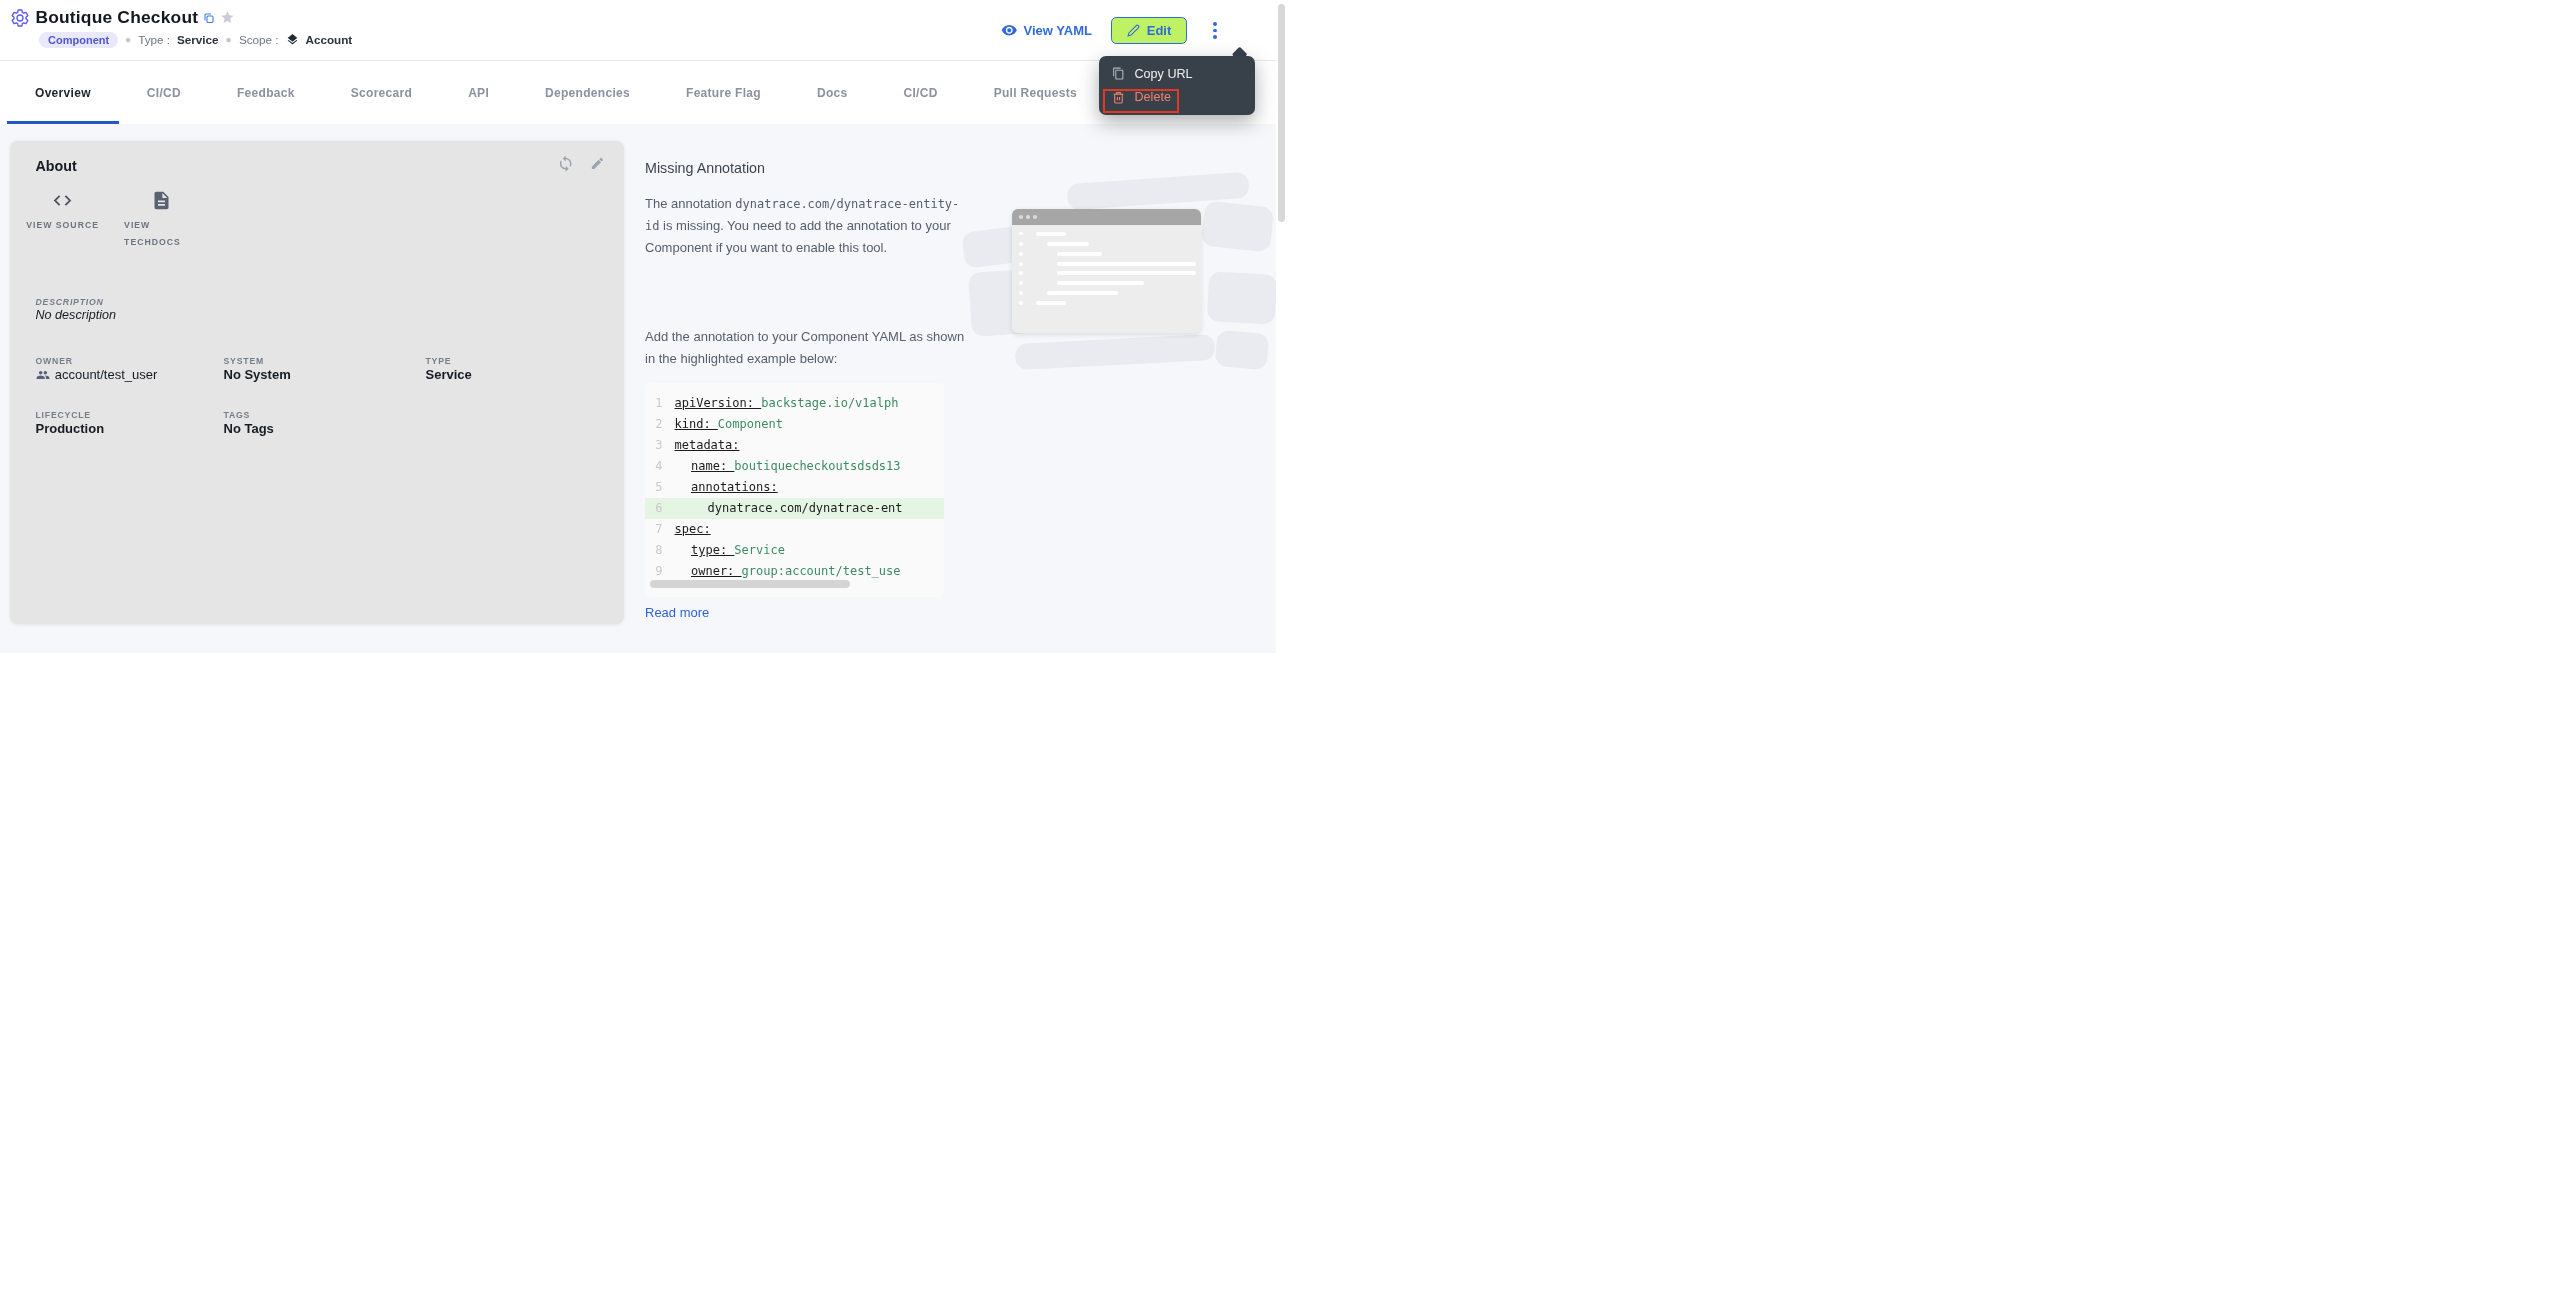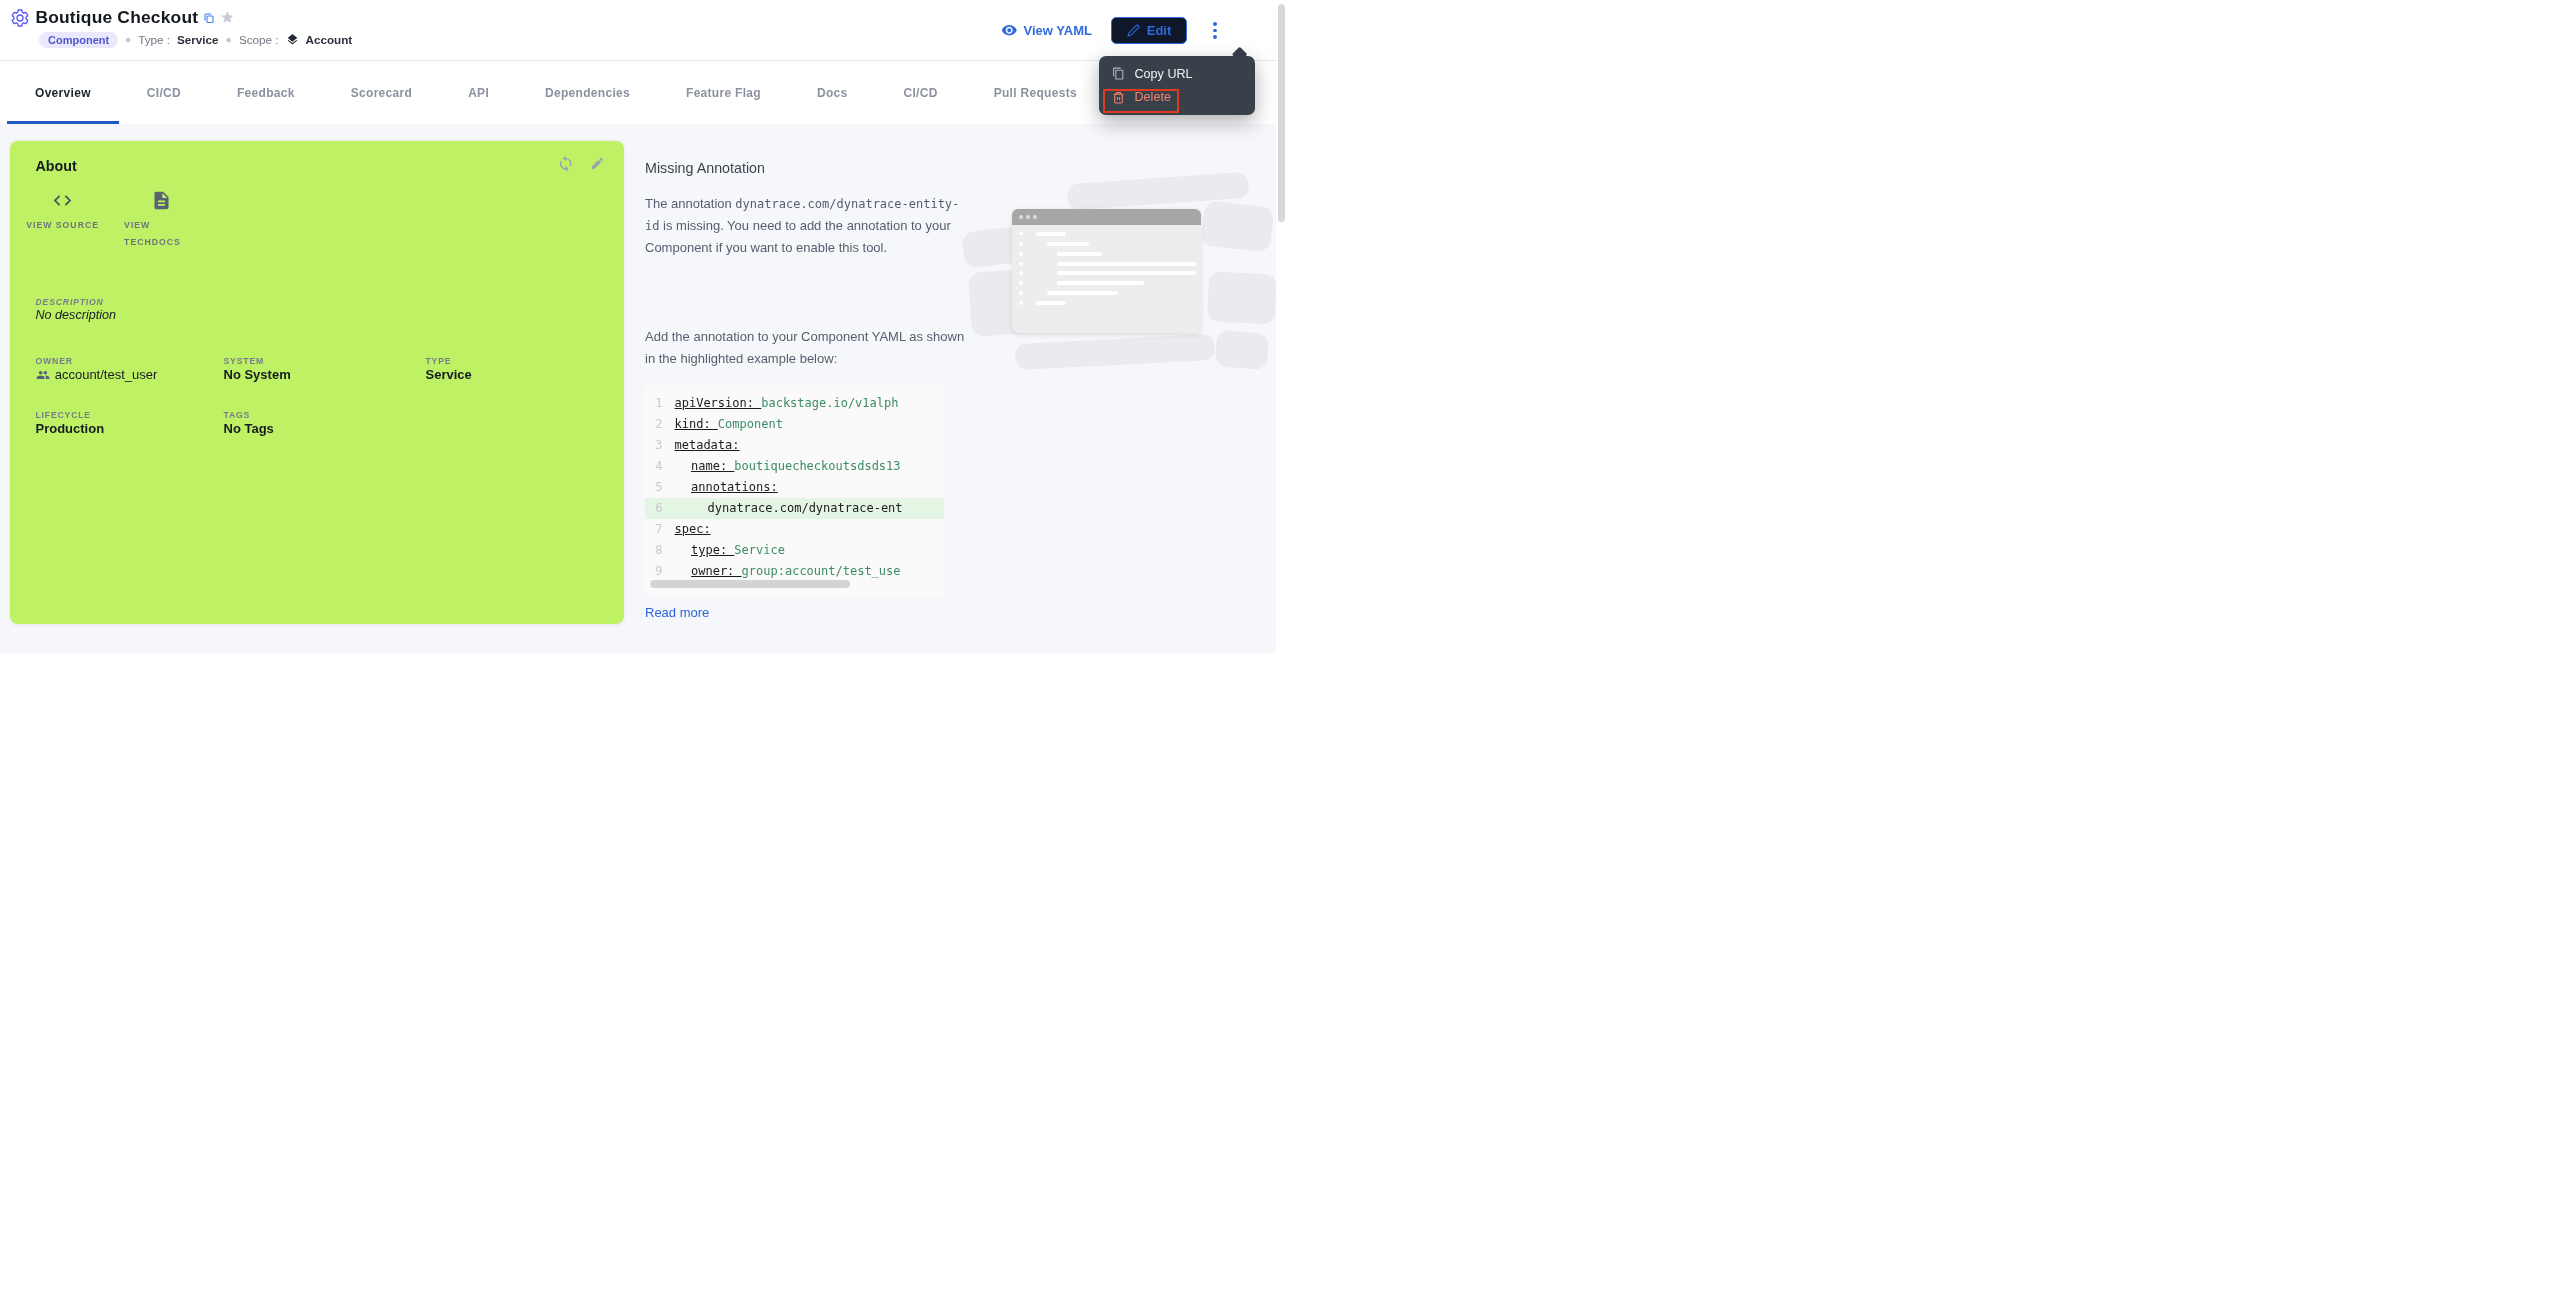--- a/index.html
+++ b/index.html
@@ -11,35 +11,35 @@
   .header-left { position:absolute; left:10.4px; top:7px; }
   .title-row { display:flex; align-items:center; gap:5px; }
   .page-title { font-size:17.4px; font-weight:700; color:#14181f; letter-spacing:0.2px; }
   .icon-btn { background:none; border:none; cursor:pointer; display:inline-flex; align-items:center; }
   .subtitle-row { display:flex; align-items:center; gap:7px; margin-top:4.3px; margin-left:29px; font-size:11.7px; color:#717681; }
   .chip { background:#e9e8fc; color:#5257cb; font-size:11px; font-weight:600; padding:1.7px 8.7px; border-radius:8.7px; }
   .dot-sep { color:#c2c6cf; font-size:10.4px; }
   .sub-strong { color:#2b323d; font-weight:600; }
   .header-right { position:absolute; right:52px; top:16.5px; display:flex; align-items:center; gap:19px; }
   .view-yaml { display:flex; align-items:center; gap:6px; color:#2f6bdb; font-size:13px; font-weight:700; cursor:pointer; }
-  .edit-btn { display:flex; align-items:center; gap:7px; color:#2f6bdb; font-size:13px; font-weight:700; border:1.3px solid #2f6bdb; border-radius:5.2px; background:#0f172a; padding:5.2px 14.8px; cursor:pointer; }
+  .edit-btn { display:flex; align-items:center; gap:7px; color:#2f6bdb; font-size:13px; font-weight:700; border:1.3px solid #2f6bdb; border-radius:5.2px; background:#bef264; padding:5.2px 14.8px; cursor:pointer; }
   .kebab { display:flex; flex-direction:column; gap:3px; padding:5.2px 7px; cursor:pointer; background:none; border:none; }
   .kebab i { width:3.9px; height:3.9px; border-radius:50%; background:#2f6bdb; }
 
   
   .tabbar { position:absolute; left:0; top:62px; width:1276px; height:62px; background:#fff; display:flex; align-items:stretch; padding-left:7px; z-index:4; }
   .tab { display:flex; align-items:center; justify-content:center; padding:0 28px; font-size:12px; letter-spacing:0.3px; color:#8b919f; font-weight:600; position:relative; cursor:pointer; white-space:nowrap; }
   .tab.active { color:#1c232e; font-weight:700; }
   .tab.active::after { content:""; position:absolute; left:0; right:0; bottom:0; height:3.5px; background:#2257c4; }
 
   
   .main { position:absolute; left:0; top:123px; width:1276px; height:530px; background:#f6f7fb; }
 
   
-  .card { position:absolute; left:9.5px; top:18px; width:614px; height:483px; background:#bef264; border-radius:7.8px; box-shadow:0 0.9px 3.5px rgba(23,28,38,.08); }
+  .card { position:absolute; left:9.5px; top:18px; width:614px; height:483px; background:#e5e5e5; border-radius:7.8px; box-shadow:0 0.9px 3.5px rgba(23,28,38,.08); }
   .card-title { position:absolute; left:26px; top:16.5px; font-size:14.3px; font-weight:700; color:#171c24; }
   .card-actions { position:absolute; right:19px; top:14px; display:flex; gap:15.6px; }
   .quick-links { position:absolute; left:15.6px; top:49px; display:flex; gap:24px; }
   .quick-link { width:75px; display:flex; flex-direction:column; align-items:center; gap:6px; cursor:pointer; }
   .quick-link .ql-label { font-size:8.7px; font-weight:700; letter-spacing:1px; color:#6d7480; line-height:1.9; }
   .field { position:absolute; }
   .field .f-label { font-size:8.7px; font-weight:700; letter-spacing:0.8px; color:#767d8a; }
   .field .f-value { margin-top:1px; font-size:13px; font-weight:600; color:#171c24; }
   .field .f-value.plain { font-weight:400; font-size:12.6px; }
   .owner-link { display:flex; align-items:center; gap:5.2px; color:#3b6fd8; font-weight:400 !important; cursor:pointer; }

